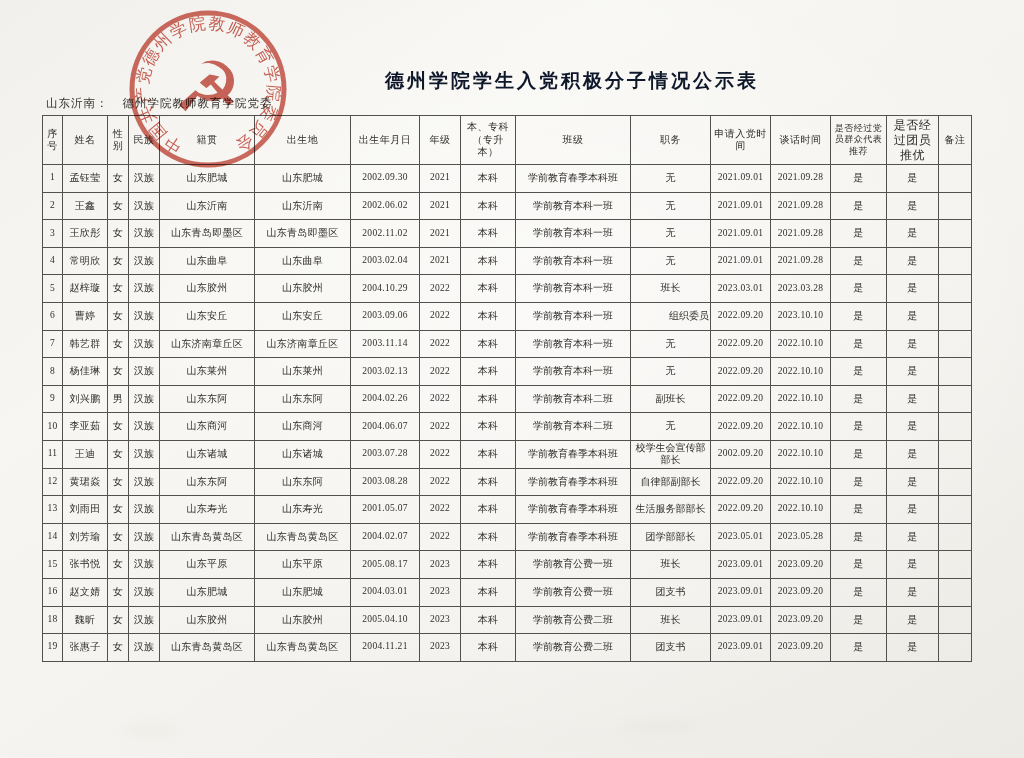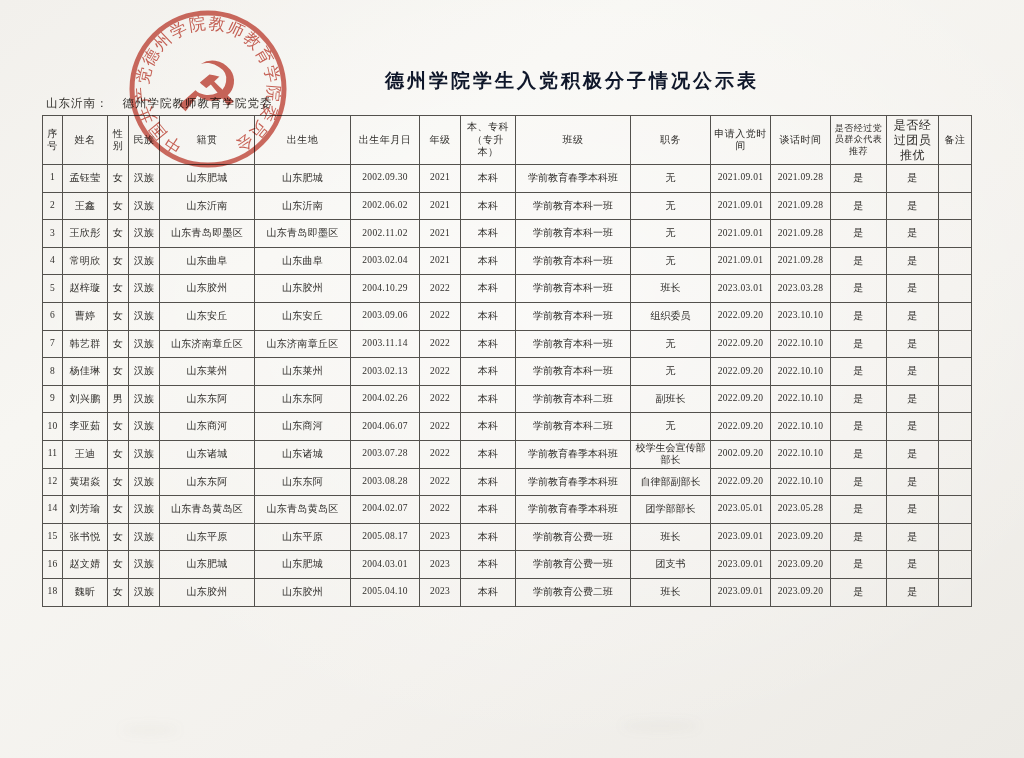--- a/index.html
+++ b/index.html
@@ -193,21 +193,21 @@
           <td class="num">6</td>
           <td>曹婷</td>
           <td>女</td>
           <td>汉族</td>
           <td>山东安丘</td>
           <td>山东安丘</td>
           <td class="num">2003.09.06</td>
           <td class="num">2022</td>
           <td>本科</td>
           <td style="letter-spacing: 0px;">学前教育本科一班</td>
-          <td style="letter-spacing: 0px;">组织委员</td>
+          <td style="letter-spacing: 0px; text-align: right;">组织委员</td>
           <td class="num">2022.09.20</td>
           <td class="num">2023.10.10</td>
           <td>是</td>
           <td>是</td>
           <td></td>
         </tr>
         <tr>
           <td class="num">7</td>
           <td>韩艺群</td>
           <td>女</td>
@@ -302,20 +302,38 @@
           <td>黄珺焱</td>
           <td>女</td>
           <td>汉族</td>
           <td>山东东阿</td>
           <td>山东东阿</td>
           <td class="num">2003.08.28</td>
           <td class="num">2022</td>
           <td>本科</td>
           <td style="letter-spacing: 0px;">学前教育春季本科班</td>
           <td style="letter-spacing: 0px;">自律部副部长</td>
+          <td class="num">2022.09.20</td>
+          <td class="num">2022.10.10</td>
+          <td>是</td>
+          <td>是</td>
+          <td></td>
+        </tr>
+        <tr>
+          <td class="num">13</td>
+          <td>刘雨田</td>
+          <td>女</td>
+          <td>汉族</td>
+          <td>山东寿光</td>
+          <td>山东寿光</td>
+          <td class="num">2001.05.07</td>
+          <td class="num">2022</td>
+          <td>本科</td>
+          <td style="letter-spacing: 0px;">学前教育春季本科班</td>
+          <td style="letter-spacing: 0px;">生活服务部部长</td>
           <td class="num">2022.09.20</td>
           <td class="num">2022.10.10</td>
           <td>是</td>
           <td>是</td>
           <td></td>
         </tr>
         <tr>
           <td class="num">14</td>
           <td>刘芳瑜</td>
           <td>女</td>
@@ -374,20 +392,38 @@
           <td>魏昕</td>
           <td>女</td>
           <td>汉族</td>
           <td>山东胶州</td>
           <td>山东胶州</td>
           <td class="num">2005.04.10</td>
           <td class="num">2023</td>
           <td>本科</td>
           <td style="letter-spacing: 0px;">学前教育公费二班</td>
           <td style="letter-spacing: 0px;">班长</td>
+          <td class="num">2023.09.01</td>
+          <td class="num">2023.09.20</td>
+          <td>是</td>
+          <td>是</td>
+          <td></td>
+        </tr>
+        <tr>
+          <td class="num">19</td>
+          <td>张惠子</td>
+          <td>女</td>
+          <td>汉族</td>
+          <td>山东青岛黄岛区</td>
+          <td>山东青岛黄岛区</td>
+          <td class="num">2004.11.21</td>
+          <td class="num">2023</td>
+          <td>本科</td>
+          <td style="letter-spacing: 0px;">学前教育公费二班</td>
+          <td style="letter-spacing: 0px;">团支书</td>
           <td class="num">2023.09.01</td>
           <td class="num">2023.09.20</td>
           <td>是</td>
           <td>是</td>
           <td></td>
         </tr>
       </tbody>
   </table>
 
   <div class="stamp">

